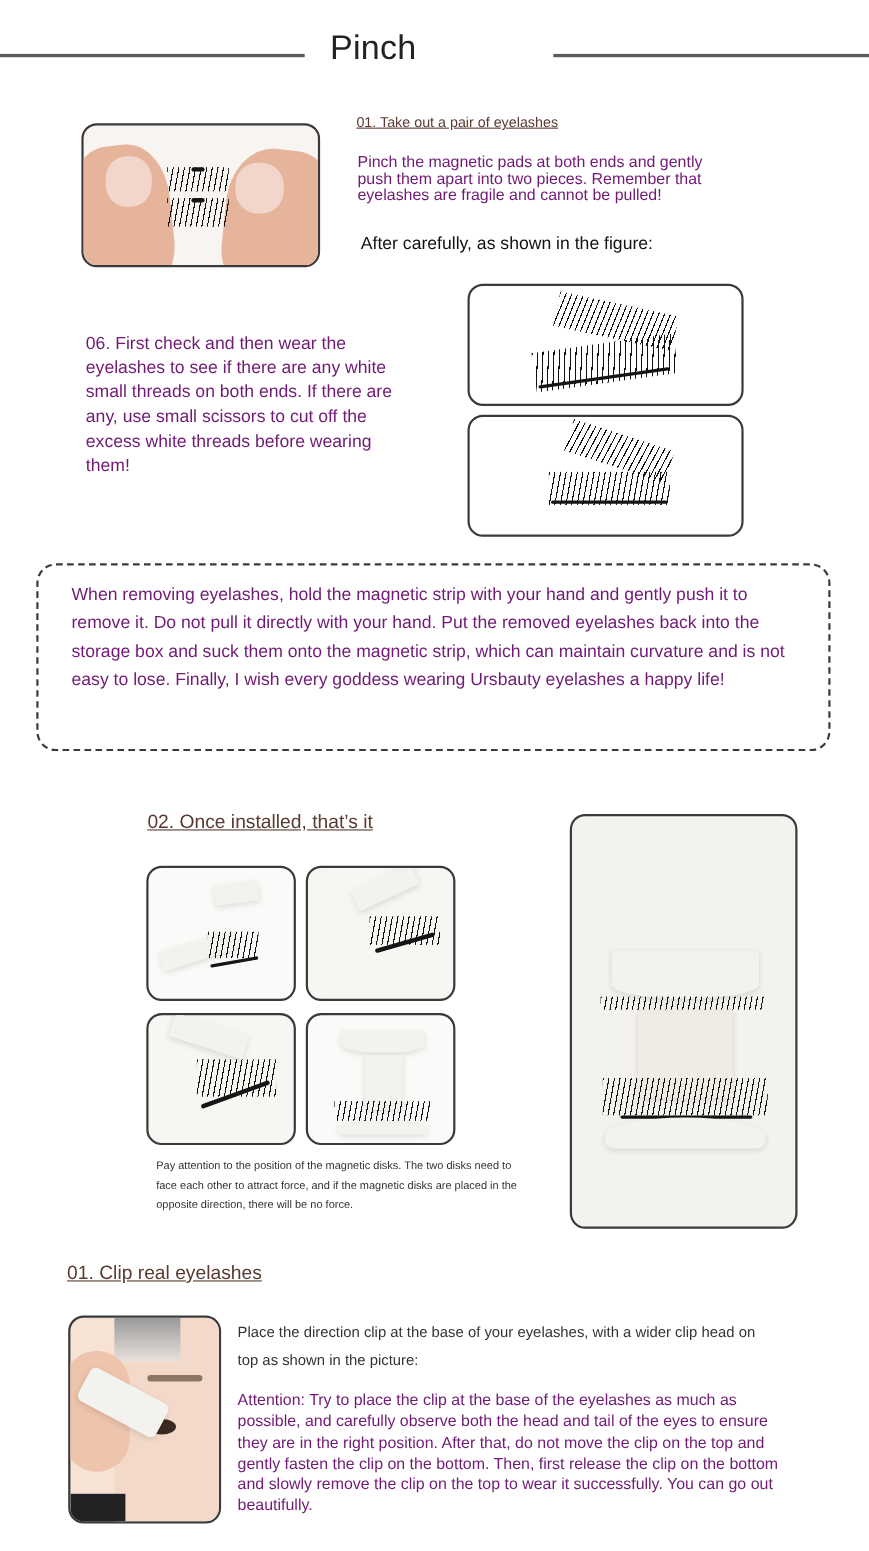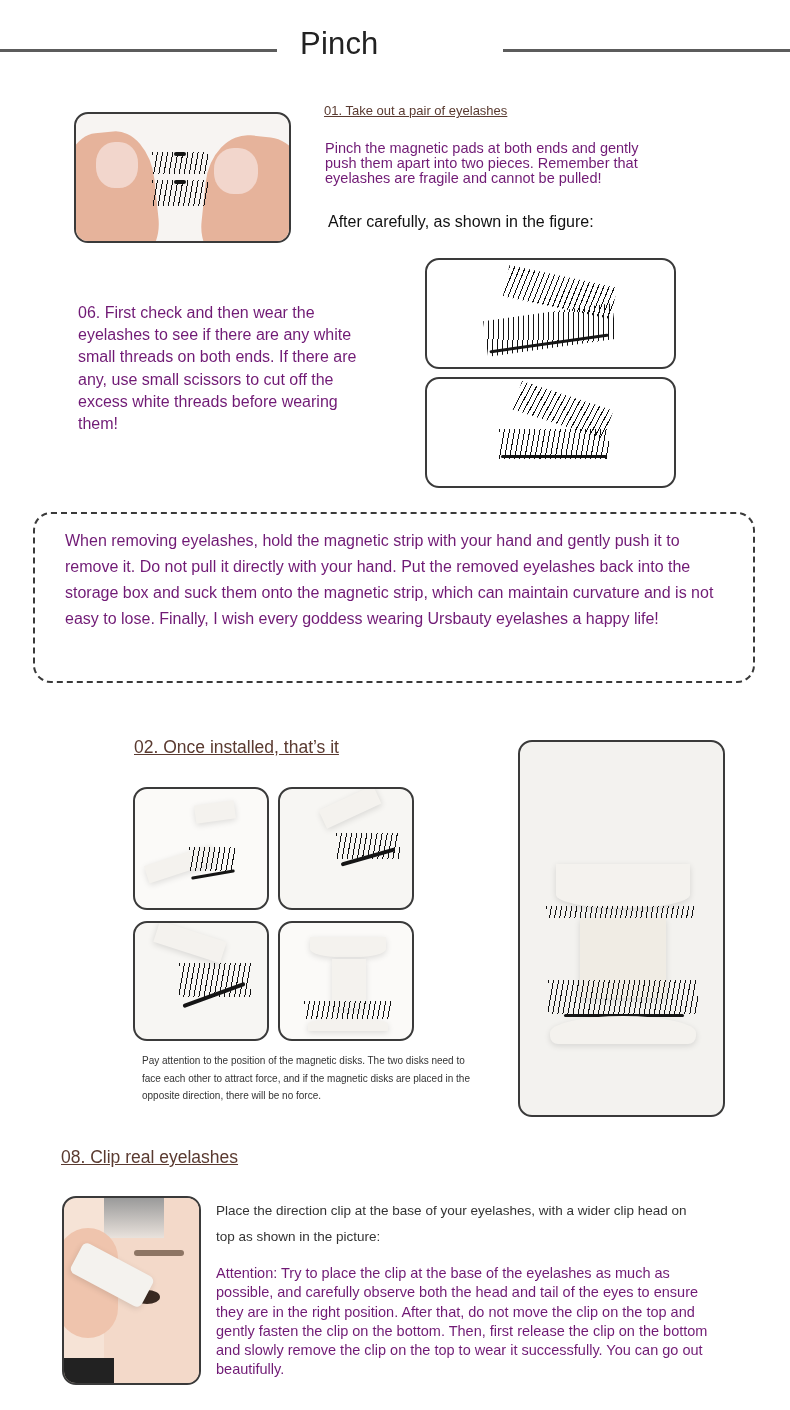--- a/index.html
+++ b/index.html
@@ -112,21 +112,21 @@
 
 <div class="photo-frame" style="left:518px; top:740px; width:207px; height:377px; background:#f3f2ef;">
   <div class="clip-shape" style="left:36px; top:122px; width:134px; height:44px; border-radius:0 0 50% 50% / 0 0 30% 30%;"></div>
   <div class="lash-fringe" style="left:26px; top:164px; width:150px; height:12px;"></div>
   <div class="clip-shape" style="left:60px; top:176px; width:86px; height:80px; background:#f0ece4;"></div>
   <div class="lash-fringe" style="left:28px; top:238px; width:150px; height:34px;"></div>
   <div class="lash-strip" style="left:44px; top:272px; width:120px; height:3px;"></div>
   <div class="clip-shape" style="left:30px; top:274px; width:146px; height:28px; border-radius:50% 50% 8px 8px / 60% 60% 8px 8px;"></div>
 </div>
 
-<div class="step-head" style="left:61px; top:1147px; font-size:17.5px;">08. Clip real eyelashes</div>
+<div class="step-head" style="left:61px; top:1147px; font-size:17.5px;">01. Clip real eyelashes</div>
 
 <div class="photo-frame" style="left:62px; top:1196px; width:139px; height:189px; background:#f6e3d6;">
   <div class="abs" style="left:40px; top:0; width:110px; height:189px; background:#f3d9c9;"></div>
   <div class="abs" style="left:40px; top:0; width:60px; height:40px; background:linear-gradient(180deg,#9a9a9a,#e9e2dc);"></div>
   <div class="abs" style="left:70px; top:52px; width:50px; height:6px; background:#8d7564; border-radius:3px;"></div>
   <div class="abs" style="left:70px; top:92px; width:26px; height:14px; background:#3a2a22; border-radius:50%;"></div>
   <div class="abs" style="left:-6px; top:30px; width:60px; height:110px; background:#efc4ad; border-radius:30px;"></div>
   <div class="clip-shape" style="left:8px; top:60px; width:80px; height:34px; transform:rotate(28deg); border-radius:6px;"></div>
   <div class="abs" style="left:0; top:160px; width:50px; height:29px; background:#222;"></div>
 </div>

